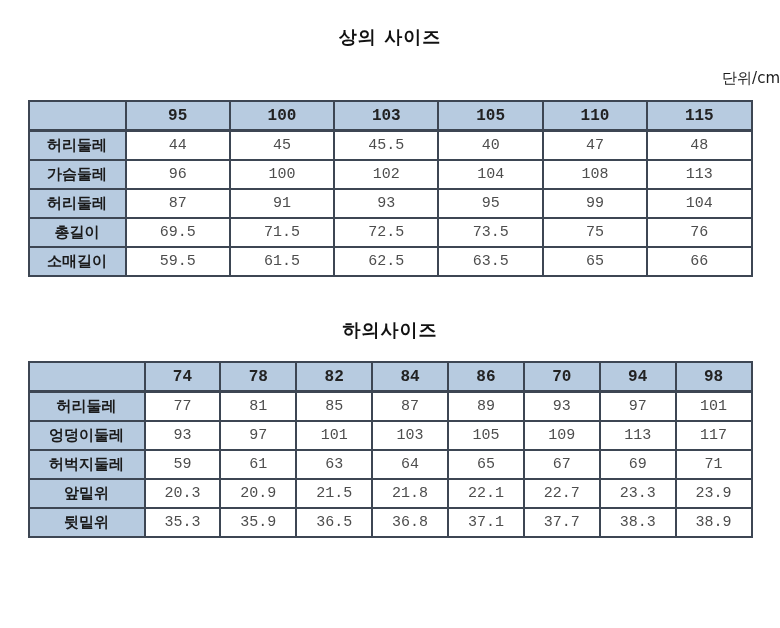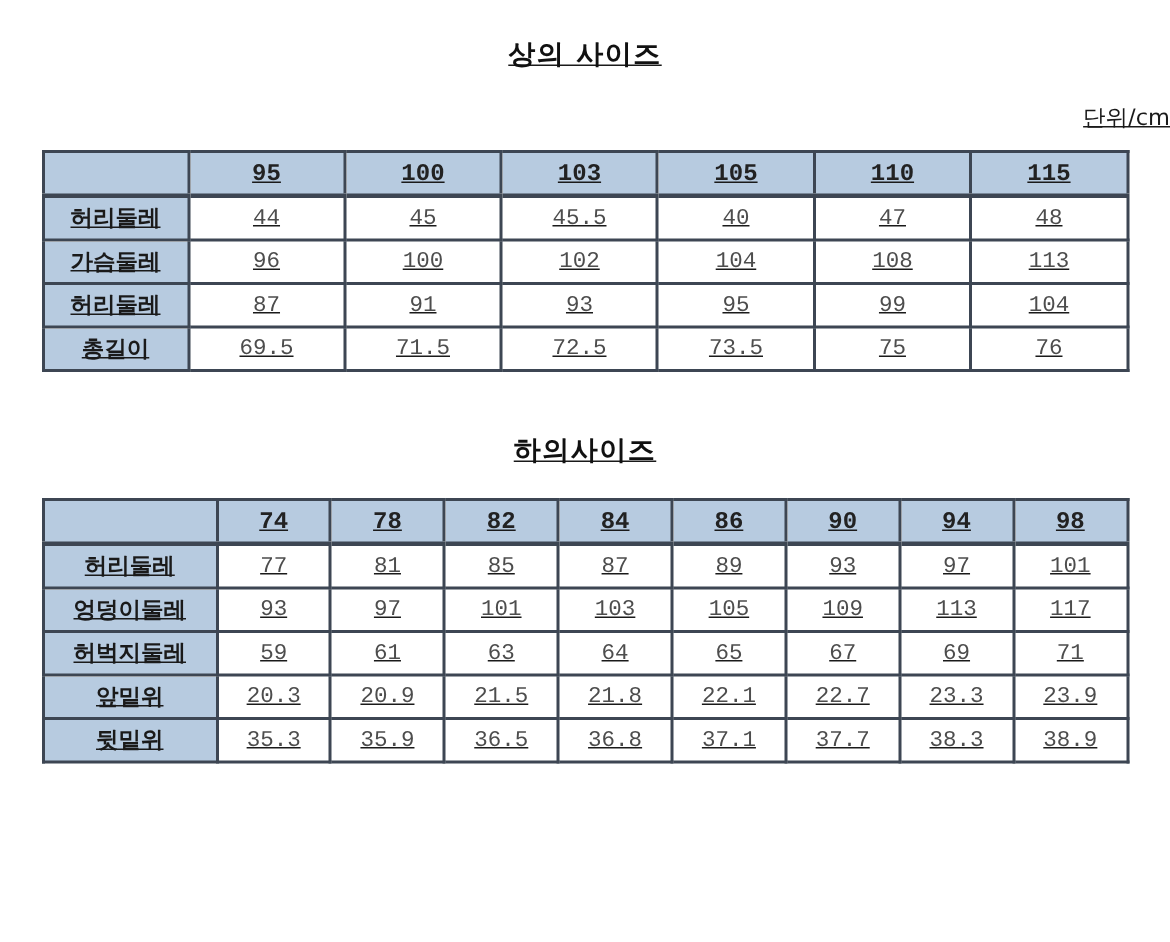--- a/index.html
+++ b/index.html
@@ -13,21 +13,20 @@
     overflow: hidden;
     font-family: "DejaVu Sans", "Liberation Sans", sans-serif;
     color: #1a1a1a;
   }
   .page {
     width: 780px;
     height: 492px;
     position: relative;
     box-sizing: border-box;
     padding-top: 26px;
-    text-decoration: underline;
   }
   .table-title {
     text-align: center;
     font-size: 18px;
     font-weight: bold;
     color: #111111;
     letter-spacing: 1px;
     line-height: 22px;
   }
   .unit-label {
@@ -152,20 +151,29 @@
         </tr>
         <tr>
           <th class="row-label">총길이</th>
           <td>69.5</td>
           <td>71.5</td>
           <td>72.5</td>
           <td>73.5</td>
           <td>75</td>
           <td>76</td>
         </tr>
+        <tr>
+          <th class="row-label">소매길이</th>
+          <td>59.5</td>
+          <td>61.5</td>
+          <td>62.5</td>
+          <td>63.5</td>
+          <td>65</td>
+          <td>66</td>
+        </tr>
       </tbody>
     </table>
 
   <div class="table-title title2">하의사이즈</div>
 
   <table class="size-table t2">
       <colgroup>
         <col class="label-col">
         <col>
         <col>
@@ -177,21 +185,21 @@
         <col>
       </colgroup>
       <thead>
         <tr>
           <th class="corner"></th>
           <th class="size-col">74</th>
           <th class="size-col">78</th>
           <th class="size-col">82</th>
           <th class="size-col">84</th>
           <th class="size-col">86</th>
-          <th class="size-col">90</th>
+          <th class="size-col">70</th>
           <th class="size-col">94</th>
           <th class="size-col">98</th>
         </tr>
       </thead>
       <tbody>
         <tr>
           <th class="row-label">허리둘레</th>
           <td>77</td>
           <td>81</td>
           <td>85</td>

